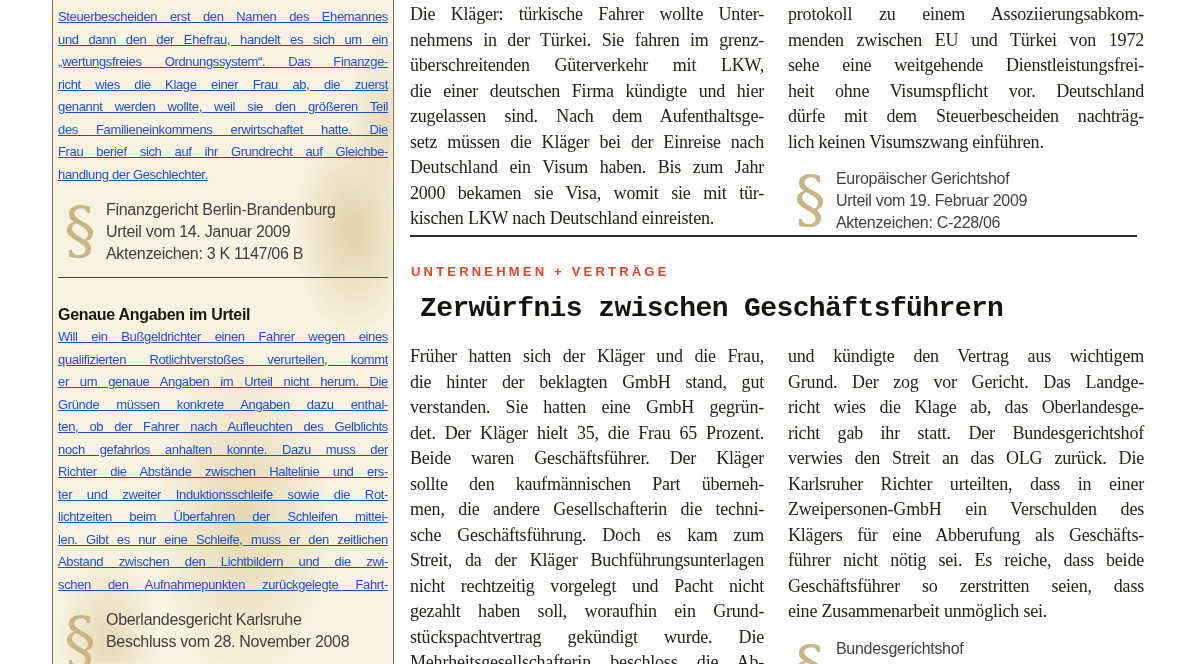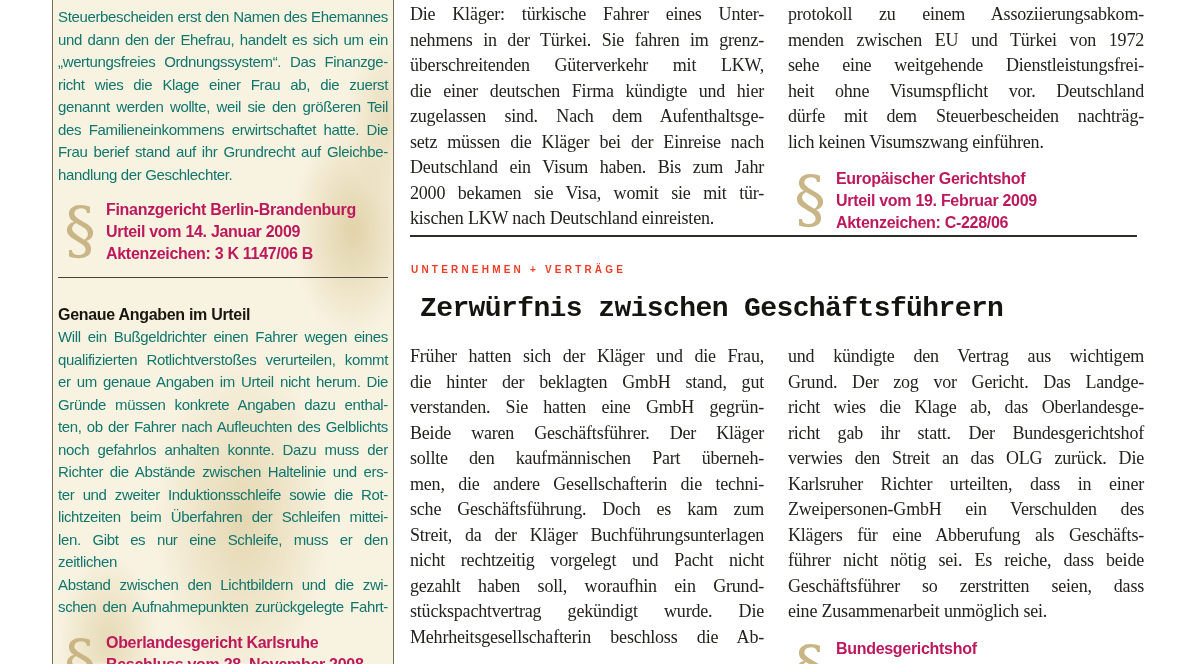--- a/index.html
+++ b/index.html
@@ -17,52 +17,52 @@
   .watermark {
     position:absolute; inset:0; pointer-events:none;
     background:
       radial-gradient(ellipse 85px 150px at 300px 230px, rgba(206,184,122,.55), rgba(206,184,122,0) 70%),
       radial-gradient(ellipse 60px 110px at 335px 120px, rgba(206,184,122,.38), rgba(206,184,122,0) 70%),
       radial-gradient(ellipse 120px 230px at 190px 520px, rgba(209,189,130,.50), rgba(209,189,130,0) 72%),
       radial-gradient(ellipse 70px 120px at 55px 640px, rgba(206,184,122,.42), rgba(206,184,122,0) 70%);
     filter:blur(2px);
   }
   .sb-inner { position:relative; padding:6px 5px 0 5px; }
-  .sb-text { font-size:15px; line-height:22.5px; letter-spacing:-0.35px; color:#0f766e; }
+  .sb-text { font-size:13px; line-height:22.5px; letter-spacing:-0.35px; color:#1d4ed8;text-decoration:underline; }
   .sb-title { margin-top:26px; font-size:16px; font-weight:bold; line-height:22px; letter-spacing:-0.3px; color:#18170f; }
   .divider { height:1px; background:#45433a; margin-top:12px; }
 
   
   .citation { display:flex; align-items:flex-start; margin-top:13px; padding-left:6px; }
   .cit-sign {
     flex:0 0 42px; width:42px; font-family:"DejaVu Serif", serif;
     font-size:64px; line-height:50px; margin-top:7px; color:#c9b586;
   }
-  .cit-lines { font-weight:bold; font-size:16px; line-height:22px; letter-spacing:-0.3px; color:#be185d; }
+  .cit-lines { font-weight:normal; font-size:16px; line-height:22px; letter-spacing:-0.3px; color:#404040; }
   .cit-lines > div { white-space:nowrap; }
 
   
   .serif-col {
     position:absolute; width:354px;
     font-family:"Liberation Serif", serif; font-size:18px; line-height:25.5px;
     letter-spacing:-0.2px; color:#23221c;
   }
   #col-top-left  { left:410px; top:2px; }
   #col-top-right { left:788px; top:2px; width:356px; }
   #col-bot-left  { left:410px; top:344px; }
   #col-bot-right { left:788px; top:344px; width:356px; }
 
   .tl { text-align:justify; text-align-last:justify; }
   .tl-last { text-align-last:left; }
 
   
   .rule { position:absolute; left:410px; top:235px; width:727px; height:2px; background:#2d2c25; }
   .kicker {
     position:absolute; left:411px; top:264px;
-    font-size:10px; font-weight:bold; letter-spacing:3.2px; color:#f03c25;
+    font-size:13px; font-weight:bold; letter-spacing:3.2px; color:#f03c25;
   }
   .headline {
     position:absolute; left:408px; top:281px;
     font-size:28px; font-weight:bold; letter-spacing:-0.6px; color:#15150f;
   }
 </style>
 </head>
 <body>
 
 <div class="page">
@@ -71,21 +71,21 @@
     <div class="watermark"></div>
     <div class="sb-inner">
 
       <div class="sb-text">
           <div class="tl">Steuerbescheiden erst den Namen des Ehemannes</div>
           <div class="tl">und dann den der Ehefrau, handelt es sich um ein</div>
           <div class="tl">„wertungsfreies Ordnungssystem“. Das Finanzge-</div>
           <div class="tl">richt wies die Klage einer Frau ab, die zuerst</div>
           <div class="tl">genannt werden wollte, weil sie den größeren Teil</div>
           <div class="tl">des Familieneinkommens erwirtschaftet hatte. Die</div>
-          <div class="tl">Frau berief stand auf ihr Grundrecht auf Gleichbe-</div>
+          <div class="tl">Frau berief sich auf ihr Grundrecht auf Gleichbe-</div>
           <div class="tl tl-last">handlung der Geschlechter.</div>
         </div>
 
       <div class="citation">
         <span class="cit-sign">§</span>
         <div class="cit-lines">
           <div>Finanzgericht Berlin-Brandenburg</div>
           <div>Urteil vom 14. Januar 2009</div>
           <div>Aktenzeichen: 3 K 1147/06 B</div>
         </div>
@@ -116,21 +116,21 @@
           <div>Oberlandesgericht Karlsruhe</div>
           <div>Beschluss vom 28. November 2008</div>
 
         </div>
       </div>
 
     </div>
   </aside>
 
   <div class="serif-col" id="col-top-left">
-      <div class="tl">Die Kläger: türkische Fahrer eines Unter-</div>
+      <div class="tl">Die Kläger: türkische Fahrer wollte Unter-</div>
       <div class="tl">nehmens in der Türkei. Sie fahren im grenz-</div>
       <div class="tl">überschreitenden Güterverkehr mit LKW,</div>
       <div class="tl">die einer deutschen Firma kündigte und hier</div>
       <div class="tl">zugelassen sind. Nach dem Aufenthaltsge-</div>
       <div class="tl">setz müssen die Kläger bei der Einreise nach</div>
       <div class="tl">Deutschland ein Visum haben. Bis zum Jahr</div>
       <div class="tl">2000 bekamen sie Visa, womit sie mit tür-</div>
       <div class="tl tl-last">kischen LKW nach Deutschland einreisten.</div>
     </div>
 
@@ -154,20 +154,21 @@
   </div>
 
   <div class="rule"></div>
   <div class="kicker">UNTERNEHMEN + VERTRÄGE</div>
   <h1 class="headline" style="margin:12px;font-family:Liberation Mono, monospace;">Zerwürfnis zwischen Geschäftsführern</h1>
 
   <div class="serif-col" id="col-bot-left">
       <div class="tl">Früher hatten sich der Kläger und die Frau,</div>
       <div class="tl">die hinter der beklagten GmbH stand, gut</div>
       <div class="tl">verstanden. Sie hatten eine GmbH gegrün-</div>
+      <div class="tl">det. Der Kläger hielt 35, die Frau 65 Prozent.</div>
       <div class="tl">Beide waren Geschäftsführer. Der Kläger</div>
       <div class="tl">sollte den kaufmännischen Part überneh-</div>
       <div class="tl">men, die andere Gesellschafterin die techni-</div>
       <div class="tl">sche Geschäftsführung. Doch es kam zum</div>
       <div class="tl">Streit, da der Kläger Buchführungsunterlagen</div>
       <div class="tl">nicht rechtzeitig vorgelegt und Pacht nicht</div>
       <div class="tl">gezahlt haben soll, woraufhin ein Grund-</div>
       <div class="tl">stückspachtvertrag gekündigt wurde. Die</div>
       <div class="tl">Mehrheitsgesellschafterin beschloss die Ab-</div>
     </div>

